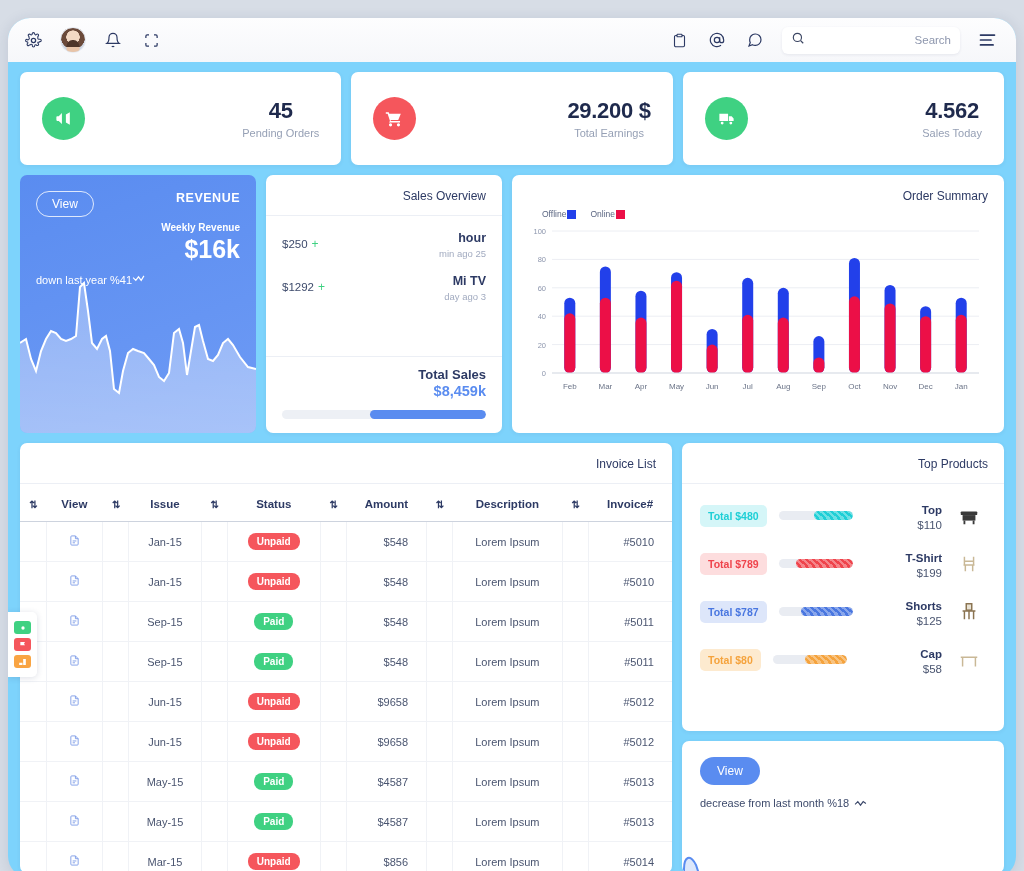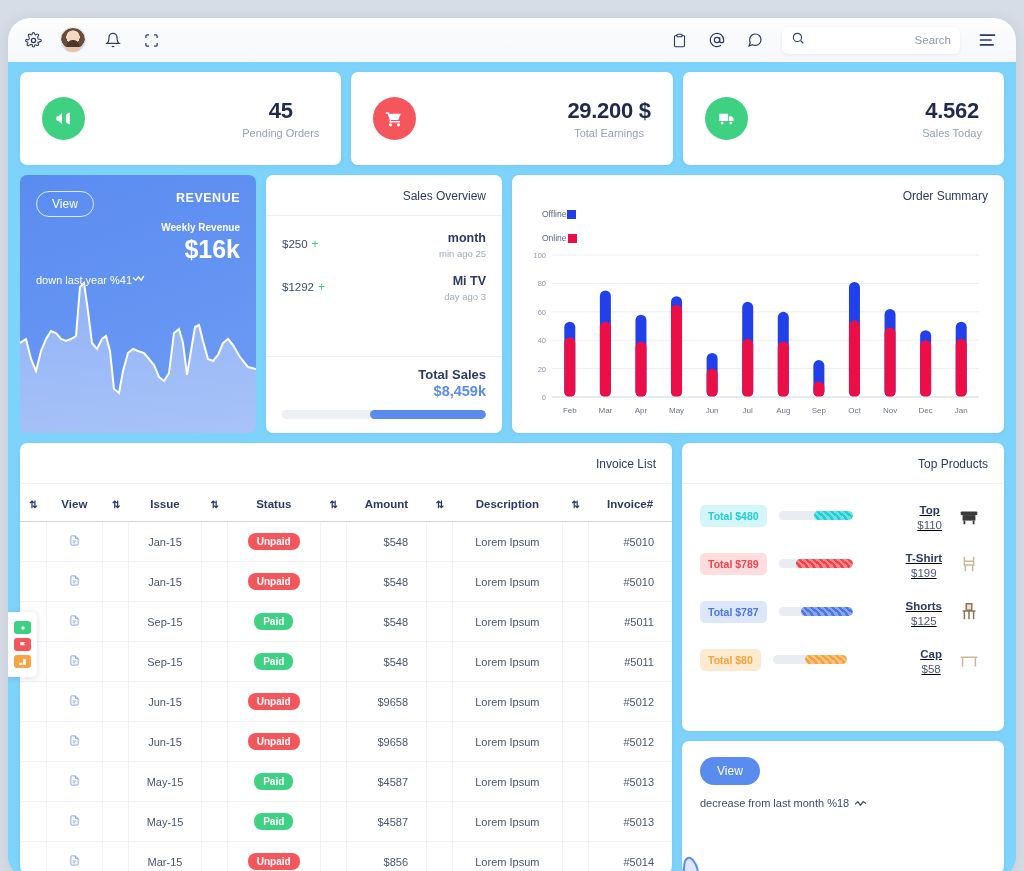--- a/index.html
+++ b/index.html
@@ -134,21 +134,21 @@
   .ts-lbl { text-align: right; font-size: 13px; color: #2d3a64; font-weight: bold; }
   .ts-val { text-align: right; font-size: 14.5px; color: #5a8cf0; font-weight: bold; margin-top: 1px; }
   .progress-track {
     height: 9px; background: #edf0f5; border-radius: 5px;
     margin-top: 11px; overflow: hidden;
     display: flex; justify-content: flex-end;
   }
   .progress-fill { height: 100%; background: #5a8cf0; border-radius: 5px; }
   
   .ordersum { flex: 1; height: 258px; padding-bottom: 6px; }
-  .legend { display: flex; gap: 14px; padding: 4px 0 0 30px; flex-direction: column; }
+  .legend { display: flex; gap: 14px; padding: 4px 0 0 30px; }
   .leg { display: flex; align-items: center; font-size: 8.5px; color: #5b6682; }
   .leg i { width: 9px; height: 9px; display: inline-block; margin-left: 1px; }
   .chart-wrap { padding: 6px 12px 0 8px; }
   
   .bottom { display: flex; gap: 10px; }
   .invoice { flex: 1; height: 430px; overflow: hidden; }
   table { width: 100%; border-collapse: collapse; }
   th {
     font-size: 11.5px; color: #2d3a64; font-weight: bold;
     padding: 14px 8px 11px; text-align: center;
@@ -185,21 +185,21 @@
   .tp-bar {
     width: 74px; height: 9px; border-radius: 5px;
     background: #e9ecf2; margin-left: 12px;
     display: flex; justify-content: flex-end; overflow: hidden;
   }
   .tp-fill {
     height: 100%; border-radius: 5px;
     background-size: 7px 7px;
     background-image: repeating-linear-gradient(45deg, rgba(255,255,255,.35) 0 2px, transparent 2px 4px);
   }
-  .tp-txt { margin-left: auto; text-align: center; text-decoration: underline; }
+  .tp-txt { margin-left: auto; text-align: right; }
   .tp-name { font-size: 11.5px; color: #2d3a64; font-weight: bold; }
   .tp-price { font-size: 11.5px; color: #4a5570; margin-top: 1px; }
   .tp-img { width: 34px; margin-left: 10px; display: flex; justify-content: center; }
   
   .ordercard { height: 132px; position: relative; overflow: hidden; padding: 16px 18px 0; }
   .btn-view-blue {
     background: #5a8cf0; color: #fff; border: none;
     border-radius: 14px; padding: 7px 17px; font-size: 12px;
   }
   .oc-right { margin-left: auto; text-align: right; }
@@ -361,21 +361,21 @@
         </svg>
       </div>
 
       <div class="card sales">
         <div class="panel-head">Sales Overview</div>
         <div class="sales-body">
           <div class="sale-item">
             <span class="sale-amt">$250</span>
             <span class="sale-sign up">+</span>
             <span class="sale-right">
-              <span class="sale-name">month</span>
+              <span class="sale-name">hour</span>
               <div class="sale-time">min ago 25</div>
             </span>
           </div>
           <div class="sale-item">
             <span class="sale-amt">$1292</span>
             <span class="sale-sign up">+</span>
             <span class="sale-right">
               <span class="sale-name">Mi TV</span>
               <div class="sale-time">day ago 3</div>
             </span>

